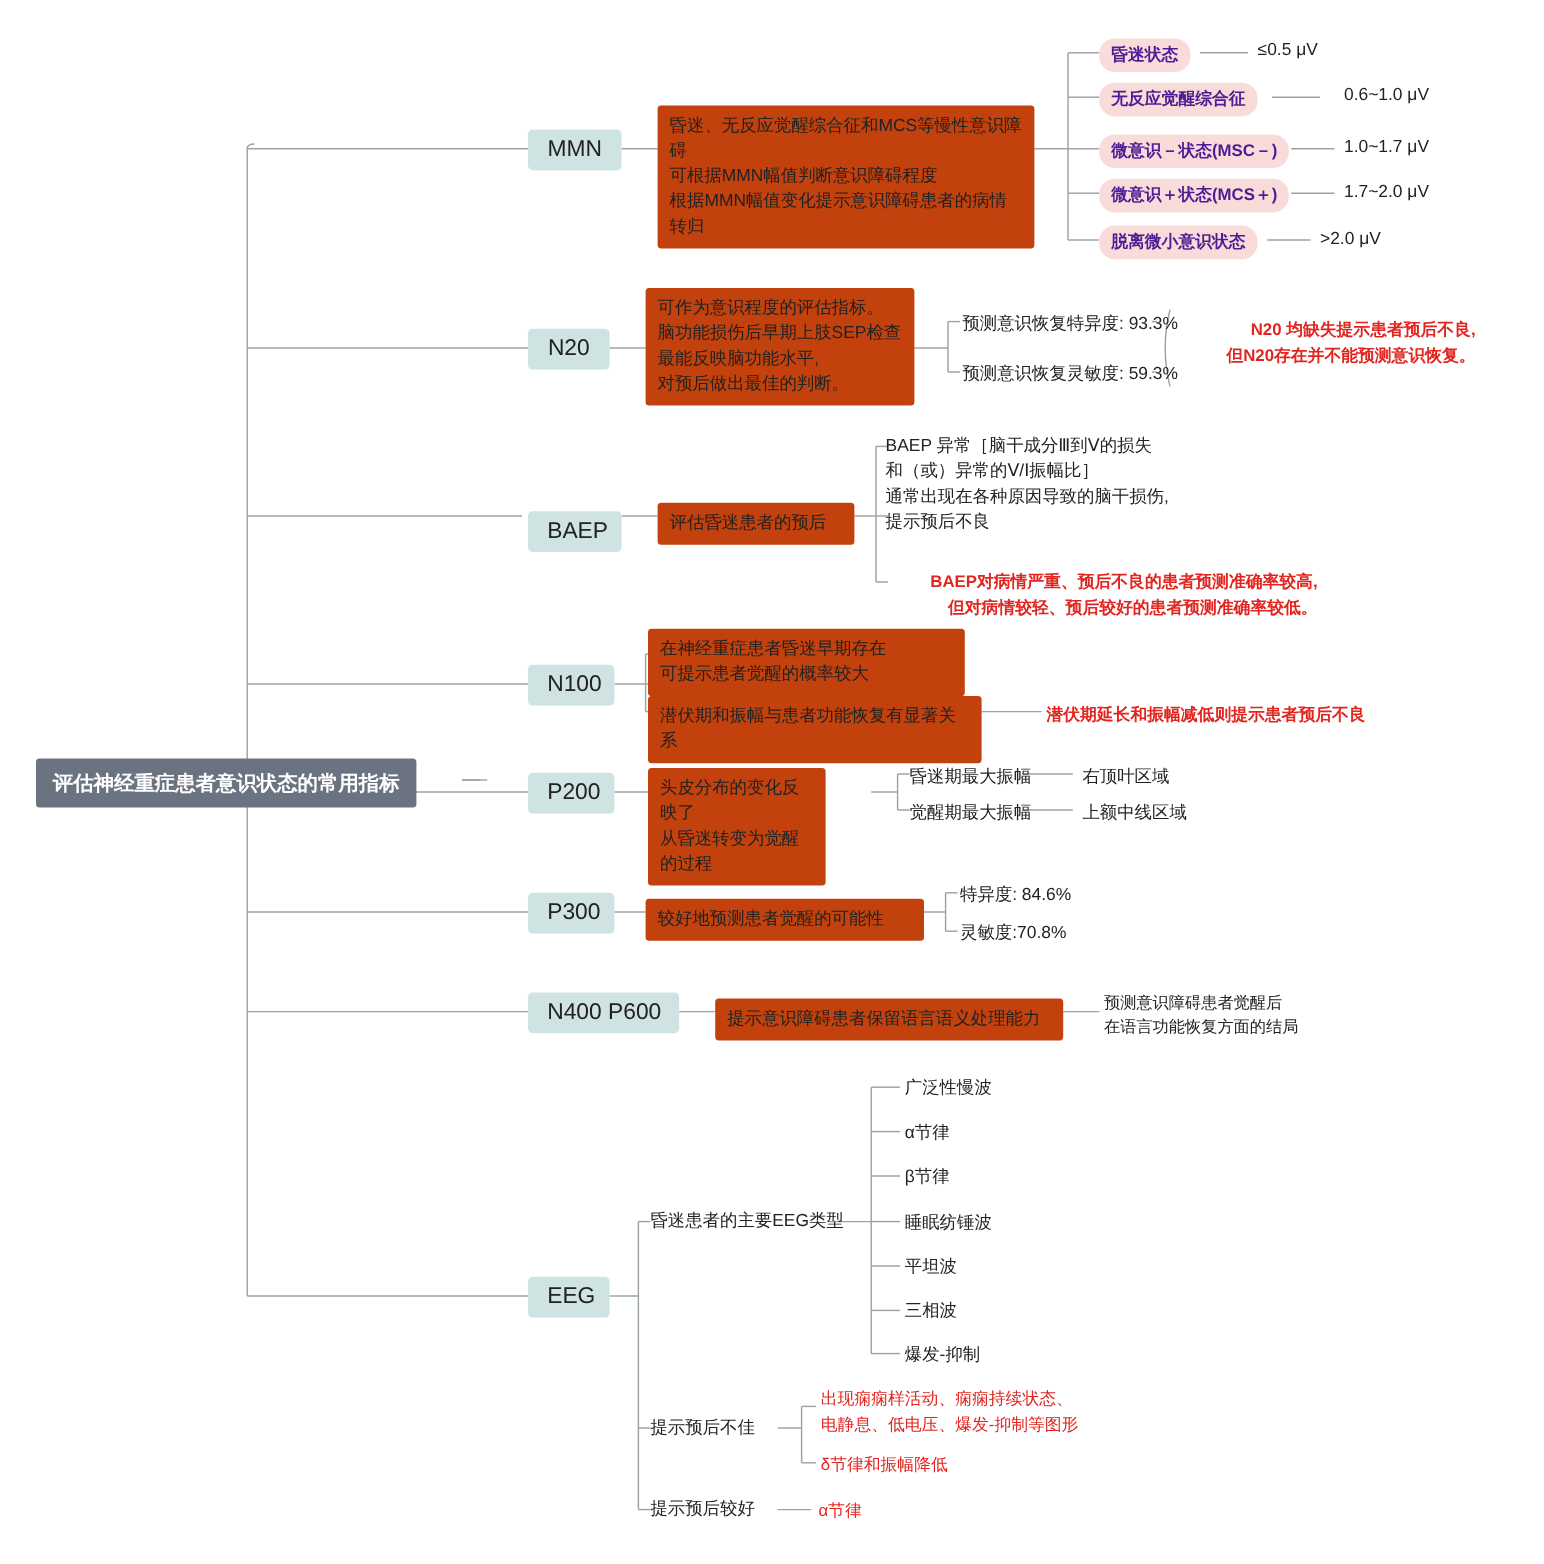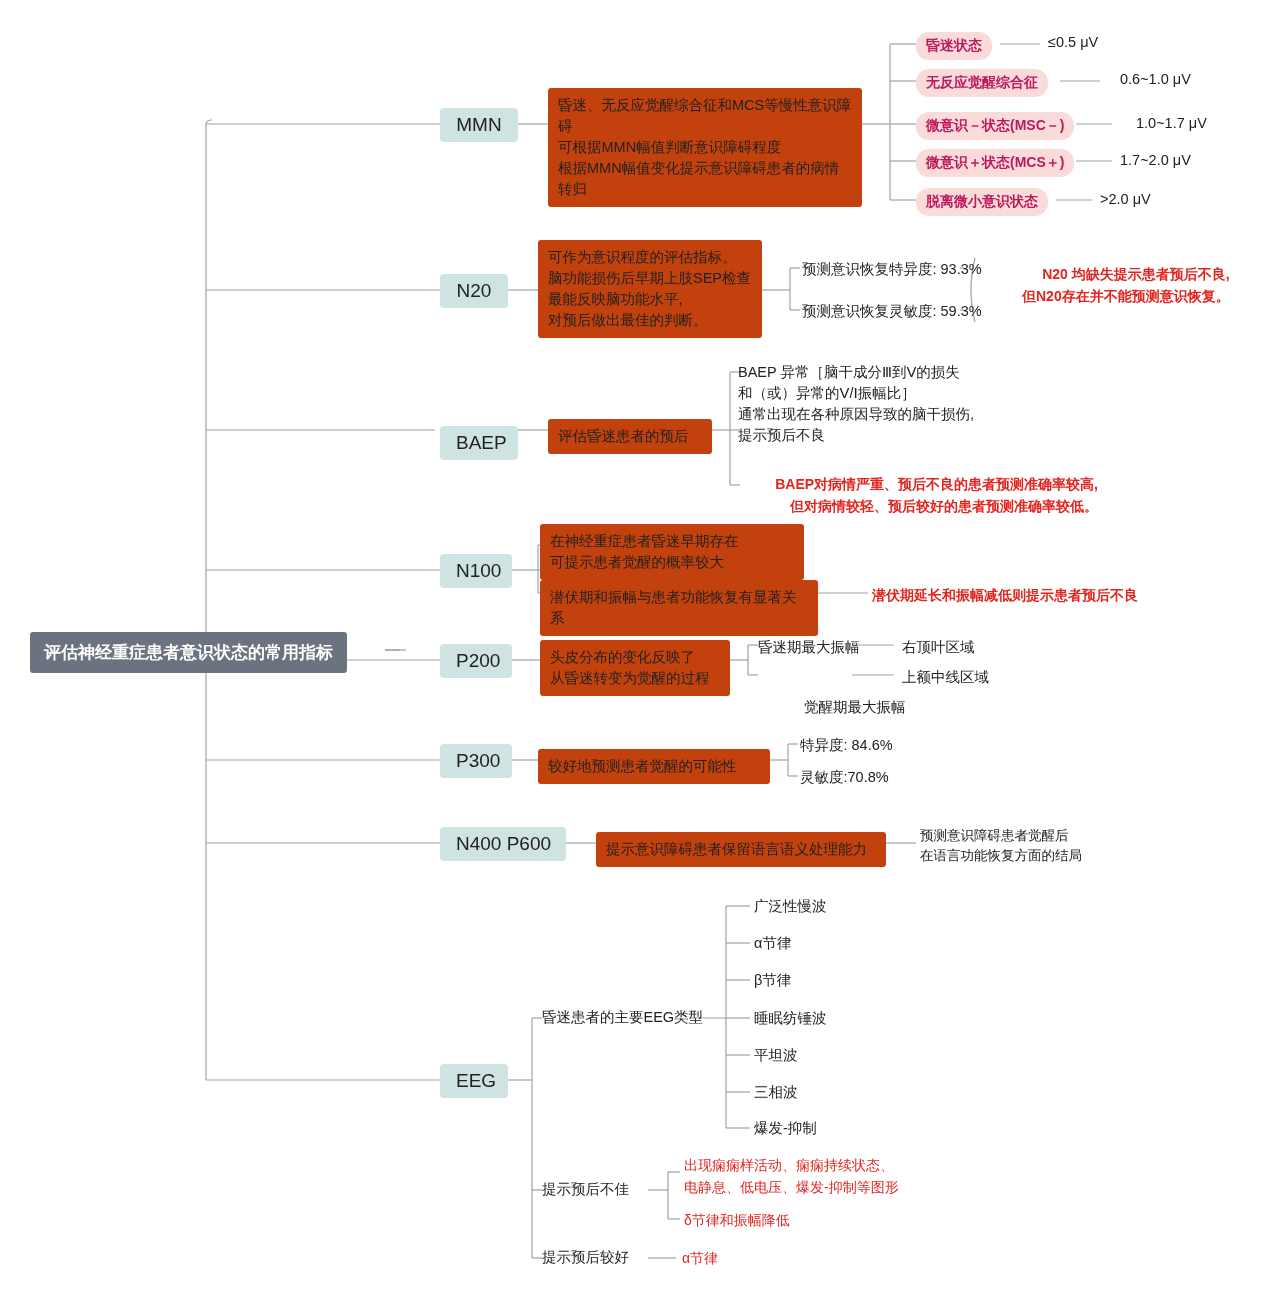--- a/index.html
+++ b/index.html
@@ -13,21 +13,21 @@
   }
   .lvl1{
     background:#cfe4e2;color:#222;font-size:19px;padding:6px 16px;border-radius:4px;
     white-space:nowrap;text-align:center;
   }
   .grayblk{
     background:#c2410c;color:#222;font-size:14.5px;padding:7px 10px;border-radius:3px;
     line-height:1.45;white-space:pre-line;
   }
   .pinkblk{
-    background:#f9dcda;color:#be185d;font-size:14px;padding:5px 10px;border-radius:13px;
+    background:#f9dcda;color:#4c1d95;font-size:14px;padding:5px 10px;border-radius:13px;
     white-space:nowrap;font-weight:bold;
   }
   .plain{font-size:14.5px;color:#222;line-height:1.45;white-space:pre-line;}
   .plain-sm{font-size:13.5px;color:#222;line-height:1.5;white-space:pre-line;}
   .red{color:#e2251f;font-size:14px;line-height:1.55;white-space:pre-line;}
   .redb{color:#e2251f;font-size:14px;line-height:1.55;white-space:pre-line;font-weight:bold;text-align:right;}
   .leaf{font-size:14.5px;color:#222;white-space:nowrap;}
 </style>
 </head>
 <body>
@@ -137,21 +137,21 @@
 可根据MMN幅值判断意识障碍程度
 根据MMN幅值变化提示意识障碍患者的病情转归</div>
 
   <div class="node pinkblk" style="left:916px;top:32px;">昏迷状态</div>
   <div class="node leaf" style="left:1048px;top:34px;">≤0.5 μV</div>
 
   <div class="node pinkblk" style="left:916px;top:69px;">无反应觉醒综合征</div>
   <div class="node leaf" style="left:1120px;top:71px;">0.6~1.0 μV</div>
 
   <div class="node pinkblk" style="left:916px;top:112px;">微意识－状态(MSC－)</div>
-  <div class="node leaf" style="left:1120px;top:115px;margin-left:16px;">1.0~1.7 μV</div>
+  <div class="node leaf" style="left:1120px;top:115px;">1.0~1.7 μV</div>
 
   <div class="node pinkblk" style="left:916px;top:149px;">微意识＋状态(MCS＋)</div>
   <div class="node leaf" style="left:1120px;top:152px;">1.7~2.0 μV</div>
 
   <div class="node pinkblk" style="left:916px;top:188px;">脱离微小意识状态</div>
   <div class="node leaf" style="left:1100px;top:191px;">&gt;2.0 μV</div>
 
   <div class="node lvl1" style="left:440px;top:274px;width:68px;">N20</div>
   <div class="node grayblk" style="left:538px;top:240px;width:224px;">可作为意识程度的评估指标。
 脑功能损伤后早期上肢SEP检查
@@ -171,25 +171,25 @@
   <div class="node redb" style="left:738px;top:474px;width:360px;">BAEP对病情严重、预后不良的患者预测准确率较高,
 但对病情较轻、预后较好的患者预测准确率较低。</div>
 
   <div class="node lvl1" style="left:440px;top:554px;width:72px;">N100</div>
   <div class="node grayblk" style="left:540px;top:524px;width:264px;">在神经重症患者昏迷早期存在
 可提示患者觉醒的概率较大</div>
   <div class="node grayblk" style="left:540px;top:580px;width:278px;">潜伏期和振幅与患者功能恢复有显著关系</div>
   <div class="node redb" style="left:872px;top:585px;">潜伏期延长和振幅减低则提示患者预后不良</div>
 
   <div class="node lvl1" style="left:440px;top:644px;width:72px;">P200</div>
-  <div class="node grayblk" style="left:540px;top:640px;width:190px;">头皮分布的变化反映了
+  <div class="node grayblk" style="left:540px;top:640px;width:148px;">头皮分布的变化反映了
 从昏迷转变为觉醒的过程</div>
   <div class="node leaf" style="left:758px;top:638px;">昏迷期最大振幅</div>
   <div class="node leaf" style="left:902px;top:638px;">右顶叶区域</div>
-  <div class="node leaf" style="left:804px;top:668px;margin-top:30px;">觉醒期最大振幅</div>
+  <div class="node leaf" style="left:758px;top:668px;">觉醒期最大振幅</div>
   <div class="node leaf" style="left:902px;top:668px;">上额中线区域</div>
 
   <div class="node lvl1" style="left:440px;top:744px;width:72px;">P300</div>
   <div class="node grayblk" style="left:538px;top:749px;width:232px;">较好地预测患者觉醒的可能性</div>
   <div class="node leaf" style="left:800px;top:736px;">特异度: 84.6%</div>
   <div class="node leaf" style="left:800px;top:768px;">灵敏度:70.8%</div>
 
   <div class="node lvl1" style="left:440px;top:827px;width:126px;">N400 P600</div>
   <div class="node grayblk" style="left:596px;top:832px;width:290px;">提示意识障碍患者保留语言语义处理能力</div>
   <div class="node plain-sm" style="left:920px;top:826px;width:250px;">预测意识障碍患者觉醒后

